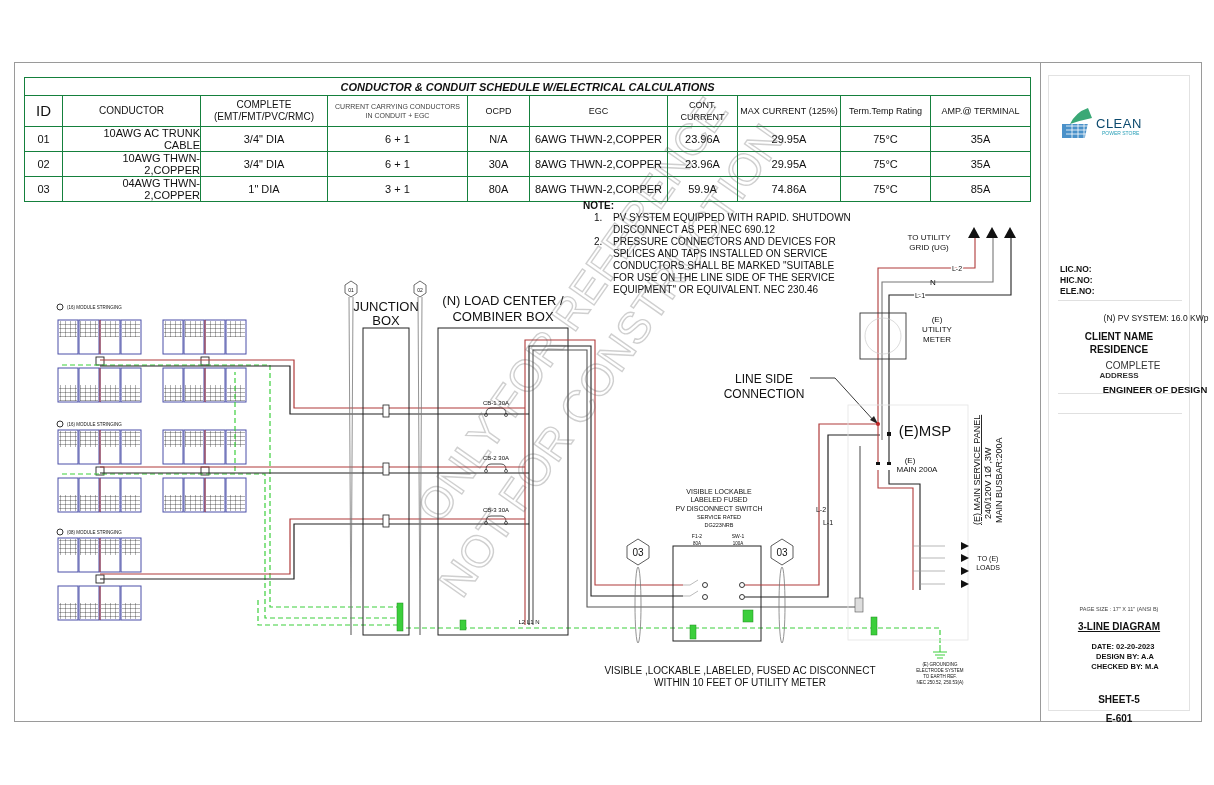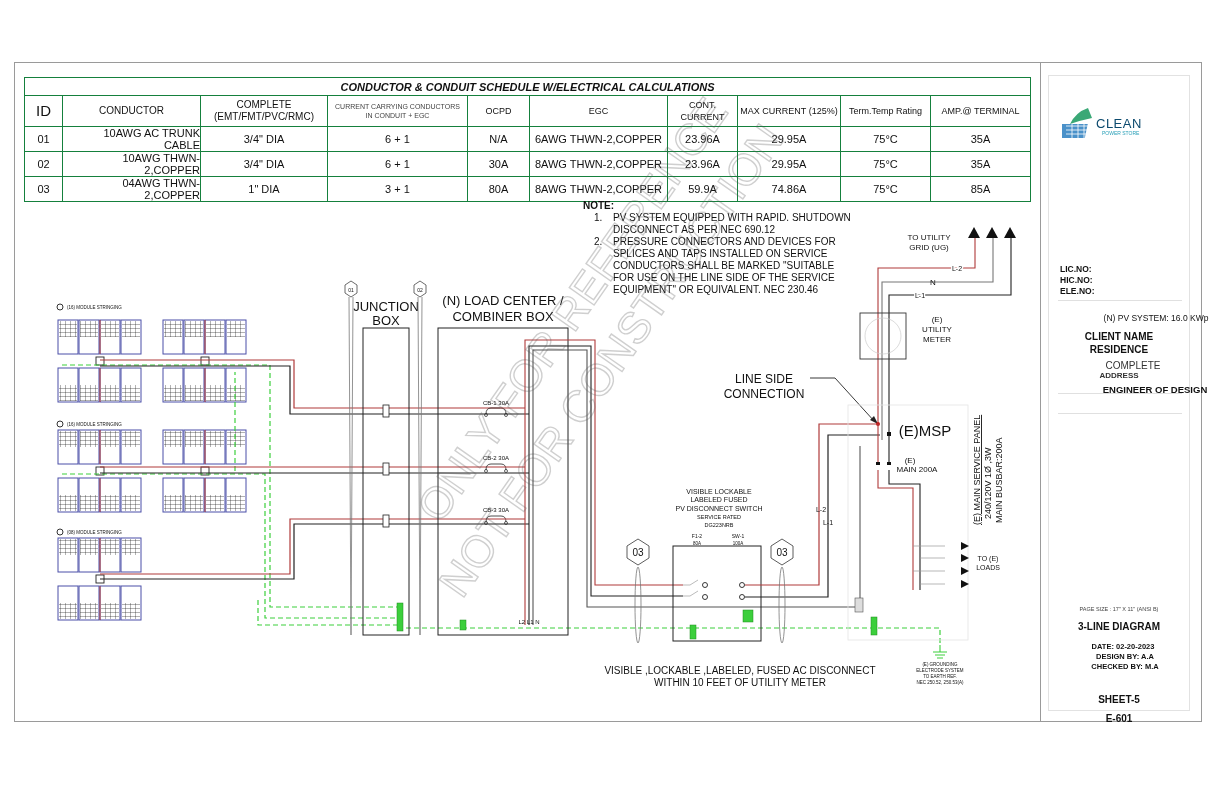--- a/index.html
+++ b/index.html
@@ -531,18 +531,18 @@
 <div class="tb-text" style="top:313px;font-size:8.5px;margin-left:37px;">(N) PV SYSTEM: 16.0 KWp</div>
 <div class="tb-text" style="top:331px;font-size:10px;font-weight:bold;">CLIENT NAME</div>
 <div class="tb-text" style="top:344px;font-size:10px;font-weight:bold;">RESIDENCE</div>
 <div class="tb-text" style="top:360px;font-size:10px;color:#333;margin-left:14px;">COMPLETE</div>
 <div class="tb-text" style="top:371px;font-size:8px;color:#333;font-weight:bold;">ADDRESS</div>
 <div class="divider" style="top:393px"></div>
 <div class="tb-text" style="top:384px;font-size:9.5px;font-weight:bold;margin-left:36px;">ENGINEER OF DESIGN</div>
 <div class="divider" style="top:413px"></div>
 
 <div class="tb-text" style="top:606px;font-size:5.5px;color:#444;">PAGE SIZE : 17" X 11" (ANSI B)</div>
-<div class="tb-text" style="top:621px;font-size:10px;font-weight:bold;">3-LINE DIAGRAM</div>
+<div class="tb-text" style="top:621px;font-size:10px;font-weight:bold;text-decoration:underline;">3-LINE DIAGRAM</div>
 <div class="tb-text" style="top:642px;font-size:7.5px;font-weight:bold;padding-left:8px;box-sizing:border-box;">DATE: 02-20-2023</div>
 <div class="tb-text" style="top:652px;font-size:7.5px;font-weight:bold;padding-left:12px;box-sizing:border-box;">DESIGN BY: A.A</div>
 <div class="tb-text" style="top:662px;font-size:7.5px;font-weight:bold;padding-left:12px;box-sizing:border-box;">CHECKED BY: M.A</div>
 <div class="tb-text" style="top:683px;font-size:10px;font-weight:bold;margin-top:30px;">E-601</div>
 <div class="tb-text" style="top:694px;font-size:10px;font-weight:bold;">SHEET-5</div>
 
 </body></html>

